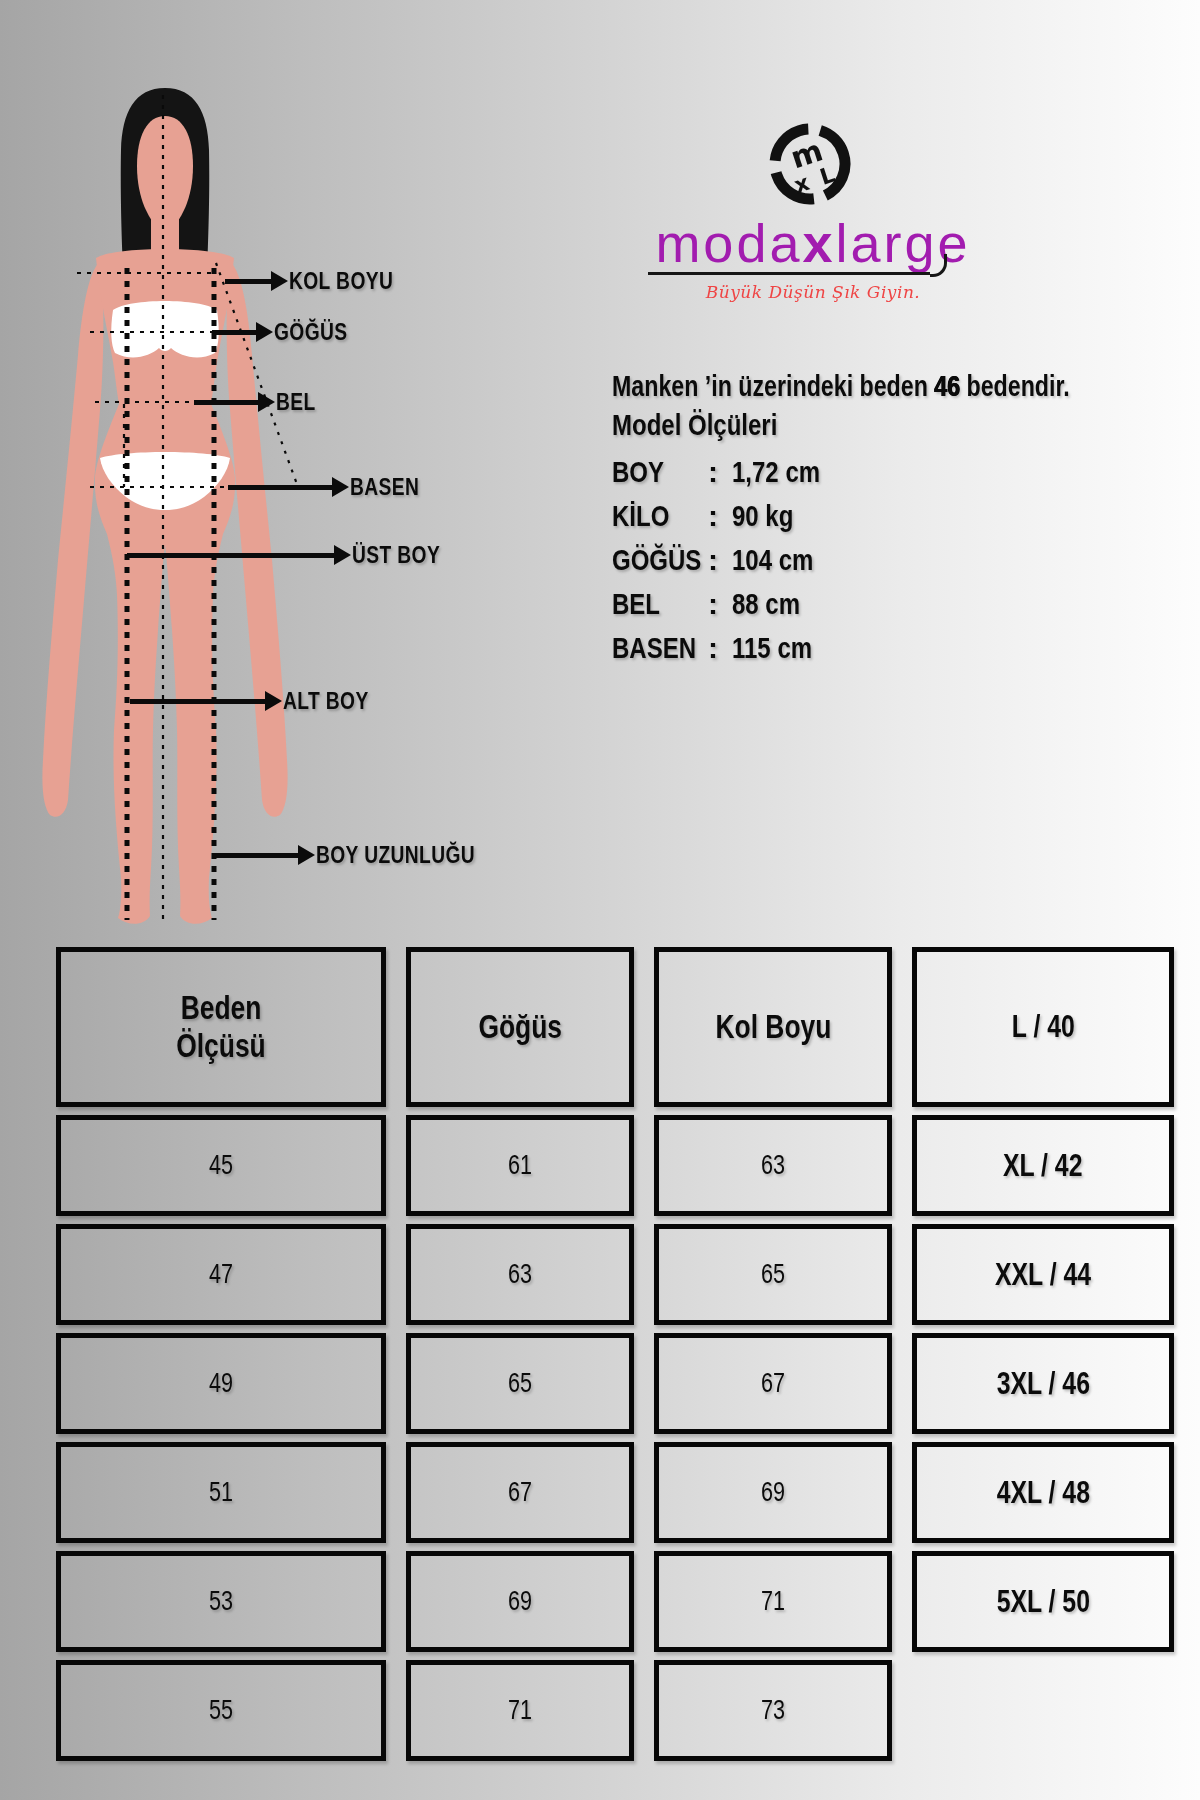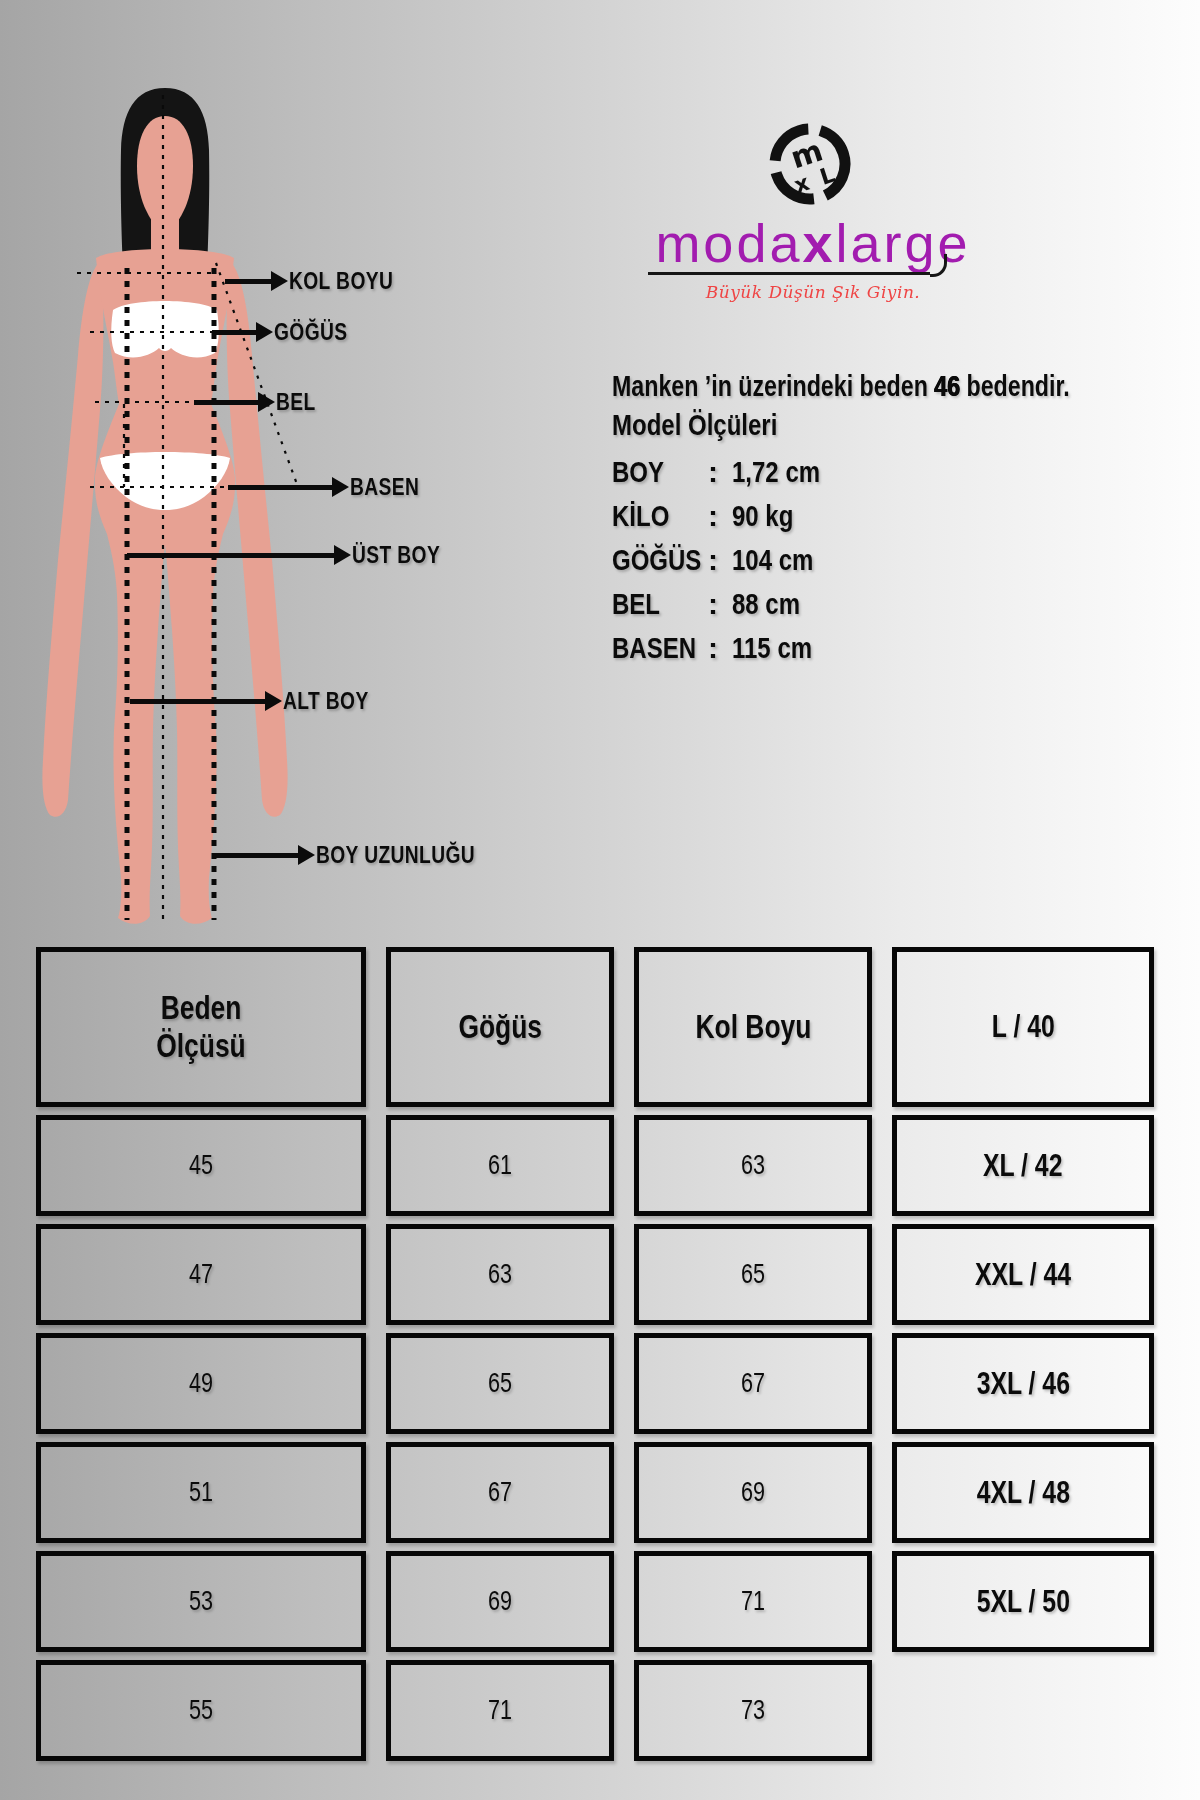--- a/index.html
+++ b/index.html
@@ -34,21 +34,21 @@
   #model-info{position:absolute;left:612px;top:370px;width:560px;}
   #model-headline{font-size:29px;font-weight:bold;margin-bottom:5px;}
   #model-headline .hl-size{font-weight:800;text-shadow:0.6px 0 #000,-0.6px 0 #000,2px 2px 3px rgba(0,0,0,0.22);}
   #model-subtitle{font-size:30px;font-weight:bold;margin-bottom:8px;}
   .mi-row{display:flex;align-items:center;height:44px;font-size:30px;}
   .mi-label{width:96px;font-weight:bold;}
   .mi-colon{width:18px;font-weight:bold;}
   .mi-value{margin-left:6px;font-weight:600;text-align:center;}
 
   
-  #size-table{position:absolute;left:36px;top:947px;display:grid;
+  #size-table{position:absolute;left:56px;top:947px;display:grid;
     grid-template-columns:330px 228px 238px 262px;
     grid-template-rows:160px repeat(6,101px);
     column-gap:20px;row-gap:8px;}
   .cell{border:5px solid #070707;display:flex;align-items:center;justify-content:center;
     box-shadow:2px 3px 3px rgba(0,0,0,0.20);text-align:center;}
   .cell.hdr{font-size:33px;font-weight:bold;line-height:1.15;}
   .cell.hdr .condc{max-width:150px;white-space:normal;}
   .cell.size{font-size:31px;font-weight:bold;}
   .cell.num{font-size:27px;font-weight:normal;}
 </style>

